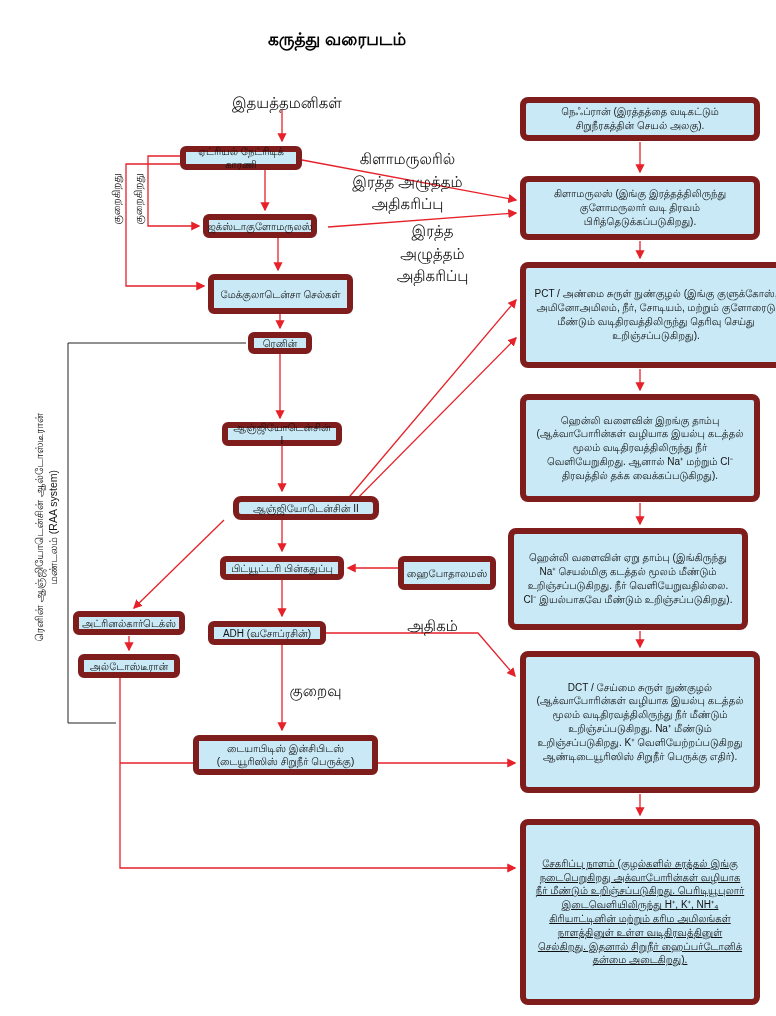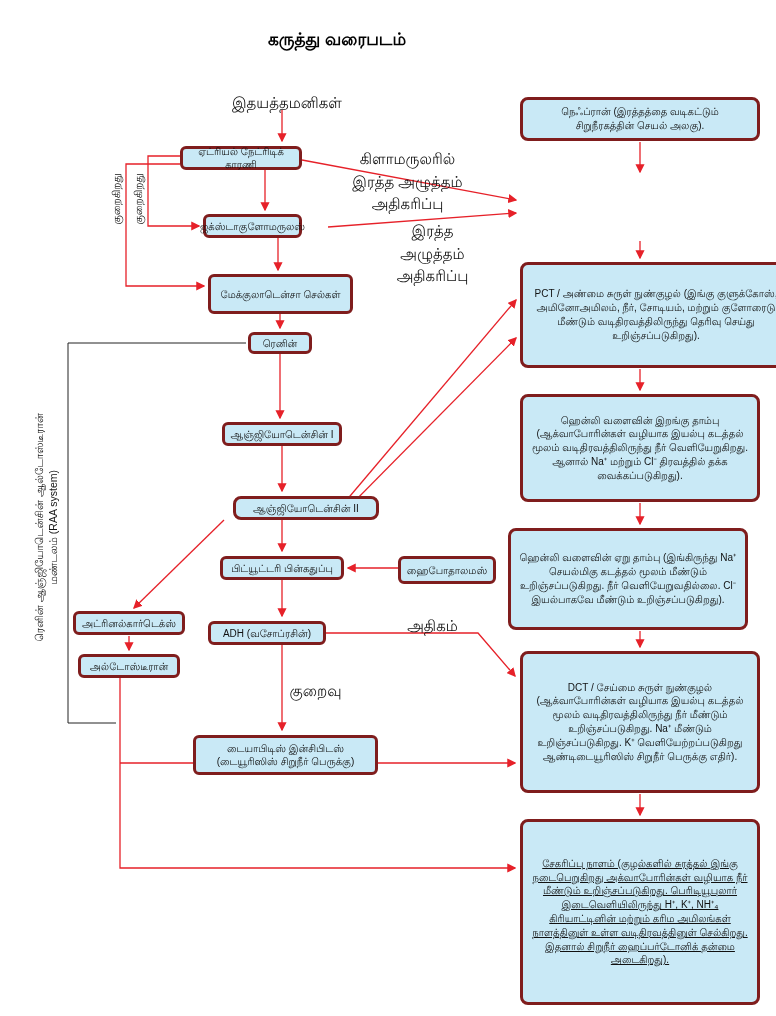--- a/index.html
+++ b/index.html
@@ -1,20 +1,20 @@
 <!DOCTYPE html>
 <html><head>
 <meta charset="utf-8">
 <style>
   * { margin:0; padding:0; box-sizing:border-box; }
   html,body { background:#ffffff; font-family:"Liberation Sans", sans-serif; }
   .stage { position:relative; width:776px; height:1016px; background:#ffffff; overflow:hidden; }
   .title { position:absolute; left:37px; top:30px; width:600px; text-align:center;
            font-weight:bold; font-size:17px; color:#000; }
-  .box { position:absolute; background:#c9e9f6; border:3px solid #7f1d1d; border-radius:6px;
+  .box { position:absolute; background:#c9e9f6; border:6px solid #7f1d1d; border-radius:6px;
          display:flex; align-items:center; justify-content:center; text-align:center;
          font-size:10px; color:#111; padding:2px 5px; line-height:1.3; }
   .rbox { border-radius:8px; font-size:10px; line-height:1.38; padding:4px 8px; }
   .lbl { position:absolute; font-size:15px; color:#111; text-align:center; line-height:1.5; }
   .vlbl { position:absolute; transform:rotate(-90deg); font-size:10.5px; color:#111;
           text-align:center; }
   .arrows { position:absolute; left:0; top:0; }
 </style>
 </head>
 <body>
@@ -68,21 +68,21 @@
   </svg>
 
   <div class="title">கருத்து வரைபடம்</div>
 
   <div class="lbl" style="left:232px; top:92px; width:100px;">இதயத்தமனிகள்</div>
 
   <div class="box" style="left:180px; top:146px; width:122px; height:24px;">
     <span>ஏட்ரியல் நேட்ரிடிக் காரணி</span>
   </div>
 
-  <div class="box" style="left:203px; top:214px; width:99px; height:24px;">
+  <div class="box" style="left:203px; top:214px; width:114px; height:24px;">
     <span>ஜக்ஸ்டாகுளோமருலஸ்</span>
   </div>
 
   <div class="box" style="left:208px; top:274px; width:145px; height:40px;">
     <span>மேக்குலாடென்சா செல்கள்</span>
   </div>
 
   <div class="box" style="left:248px; top:332px; width:64px; height:22px;align-items:center;">
     <span>ரெனின்</span>
   </div>
@@ -92,21 +92,21 @@
   </div>
 
   <div class="box" style="left:233px; top:496px; width:146px; height:24px;border-radius:8px;">
     <span>ஆஞ்ஜியோடென்சின் II</span>
   </div>
 
   <div class="box" style="left:220px; top:556px; width:124px; height:24px;">
     <span>பிட்யூட்டரி பின்கதுப்பு</span>
   </div>
 
-  <div class="box" style="left:398px; top:556px; width:98px; height:28px;">
+  <div class="box" style="left:398px; top:556px; width:98px; height:34px;">
     <span>ஹைபோதாலமஸ்</span>
   </div>
 
   <div class="box" style="left:208px; top:621px; width:118px; height:24px;">
     <span>ADH (வசோப்ரசின்)</span>
   </div>
 
   <div class="box" style="left:73px; top:611px; width:112px; height:24px;">
     <span>அட்ரினல்கார்டெக்ஸ்</span>
   </div>
@@ -130,20 +130,23 @@
   <div class="vlbl" style="left:99px; top:192px; width:80px;">குறைகிறது</div>
 
   <div class="vlbl" style="left:77px; top:192px; width:80px;">குறைகிறது</div>
 
   <div class="vlbl" style="left:-89px; top:513px; width:270px; line-height:1.35;">ரெனின் ஆஞ்ஜியோடென்சின் ஆல்டோஸ்டீரான் மண்டலம் (RAA system)</div>
 
   <div class="box rbox" style="left:520px; top:97px; width:240px; height:44px;">
     <span>நெஃப்ரான் (இரத்தத்தை வடிகட்டும் சிறுநீரகத்தின் செயல் அலகு).</span>
   </div>
 
+  <div class="box rbox" style="left:520px; top:176px; width:240px; height:64px;">
+    <span>கிளாமருலஸ் (இங்கு இரத்தத்திலிருந்து குளோமருலார் வடி திரவம் பிரித்தெடுக்கப்படுகிறது).</span>
+  </div>
 
   <div class="box rbox" style="left:520px; top:262px; width:272px; height:106px;">
     <span>PCT / அண்மை சுருள் நுண்குழல் (இங்கு குளுக்கோஸ், அமினோஅமிலம், நீர், சோடியம், மற்றும் குளோரைடு மீண்டும் வடிதிரவத்திலிருந்து தெரிவு செய்து உறிஞ்சப்படுகிறது).</span>
   </div>
 
   <div class="box rbox" style="left:520px; top:394px; width:240px; height:108px;">
     <span>ஹென்லி வளைவின் இறங்கு தாம்பு (ஆக்வாபோரின்கள் வழியாக இயல்பு கடத்தல் மூலம் வடிதிரவத்திலிருந்து நீர் வெளியேறுகிறது. ஆனால் Na⁺ மற்றும் Cl⁻ திரவத்தில் தக்க வைக்கப்படுகிறது).</span>
   </div>
 
   <div class="box rbox" style="left:508px; top:528px; width:240px; height:102px;">

